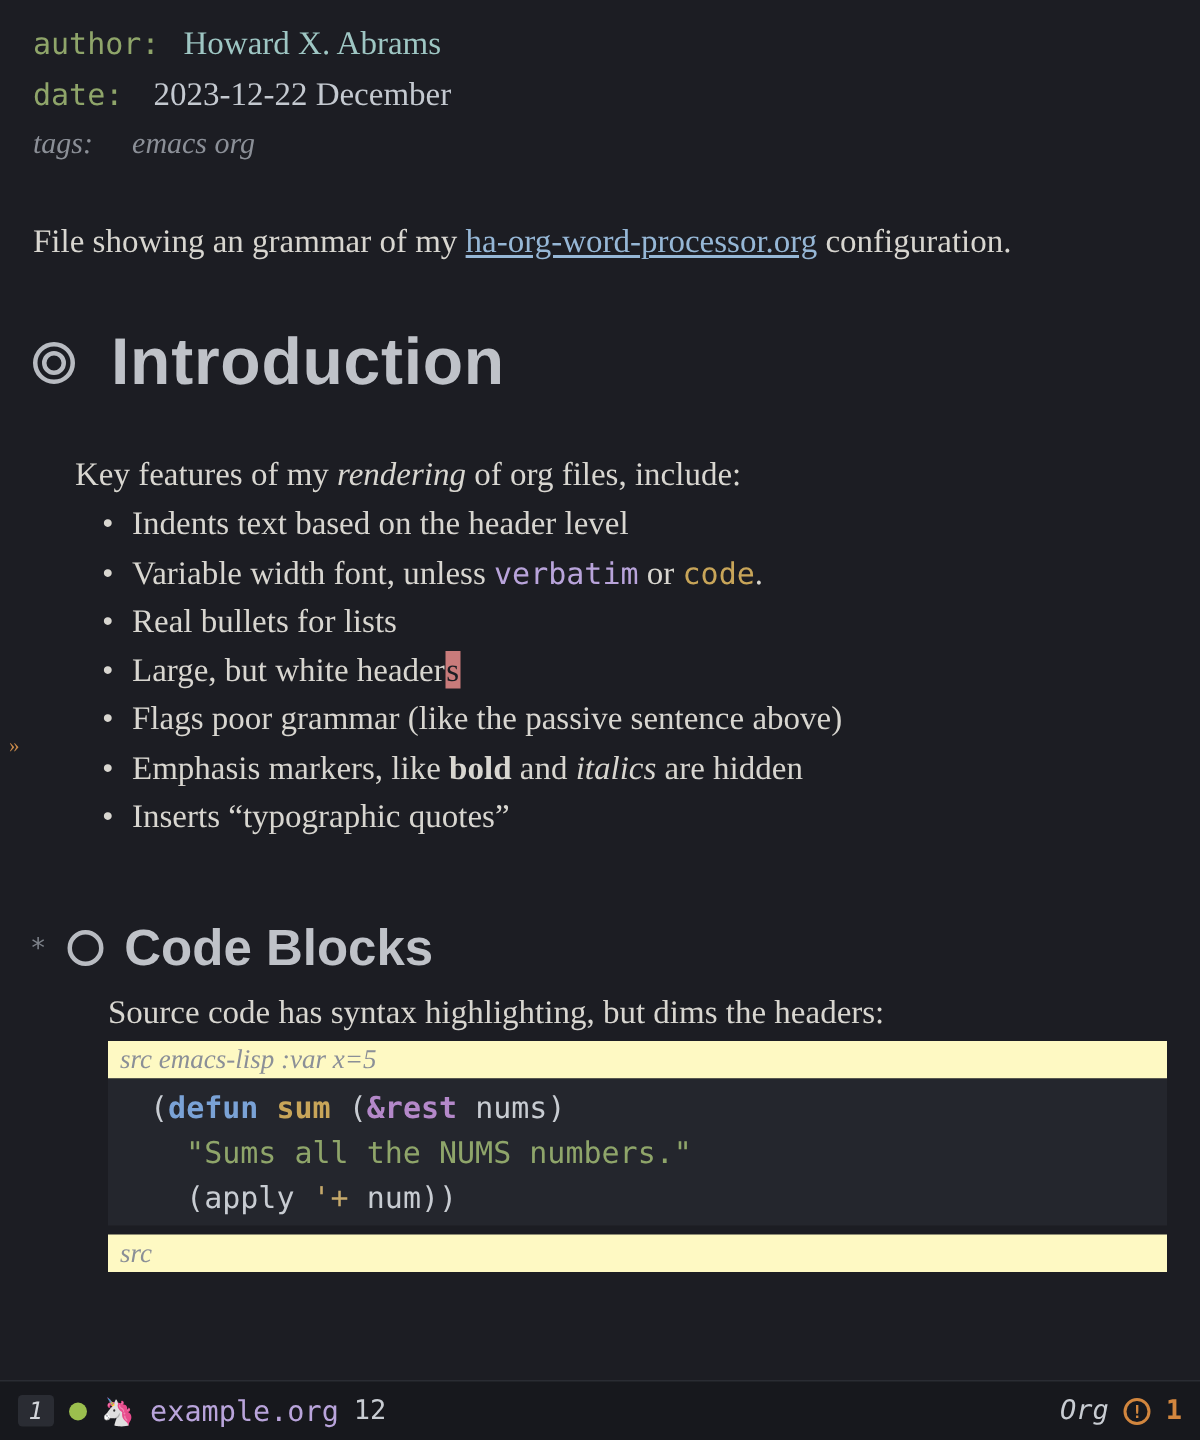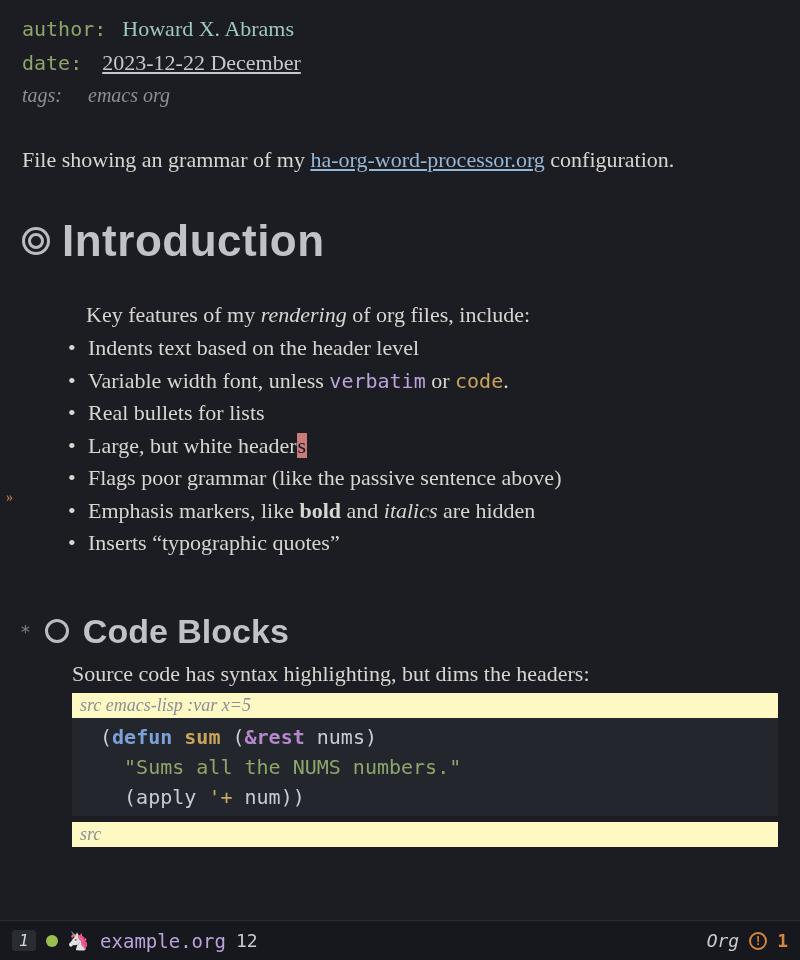--- a/index.html
+++ b/index.html
@@ -35,21 +35,20 @@
     color: #9ec6c3;
     font-family: Georgia, serif;
     font-size: 22px;
     padding-left: 4px;
   }
   .date-val {
     color: #c4c9d0;
     font-family: Georgia, serif;
     font-size: 22px;
     padding-left: 8px;
-    text-decoration: underline;
   }
   .tags-key {
     color: #8b8f97;
     font-style: italic;
     font-family: Georgia, serif;
     font-size: 20px;
   }
   .tags-val {
     color: #8b8f97;
     font-style: italic;
@@ -63,21 +62,21 @@
     line-height: 1.4;
     color: #d8d6d0;
   }
   .link {
     color: #96b7d6;
     text-decoration: underline;
   }
   .h1-row {
     display: flex;
     align-items: center;
-    gap: 12px;
+    gap: 24px;
     margin-top: 40px;
   }
   .bullet-h1 {
     width: 28px; height: 28px;
     border: 3px solid #b8bbc1;
     border-radius: 50%;
     position: relative;
     flex-shrink: 0;
   }
   .bullet-h1::after {
@@ -92,21 +91,20 @@
     font-weight: 800;
     font-size: 44px;
     color: #bfc2c8;
     letter-spacing: 0.5px;
   }
   .body-indent { margin-left: 28px; }
   .lead {
     margin-top: 36px;
     font-size: 22px;
     color: #d8d6d0;
-    margin-left: 36px;
   }
   .lead em { font-style: italic; }
   ul.list {
     list-style: none;
     margin-top: 4px;
     padding-left: 18px;
   }
   ul.list li {
     font-size: 22px;
     line-height: 1.48;

